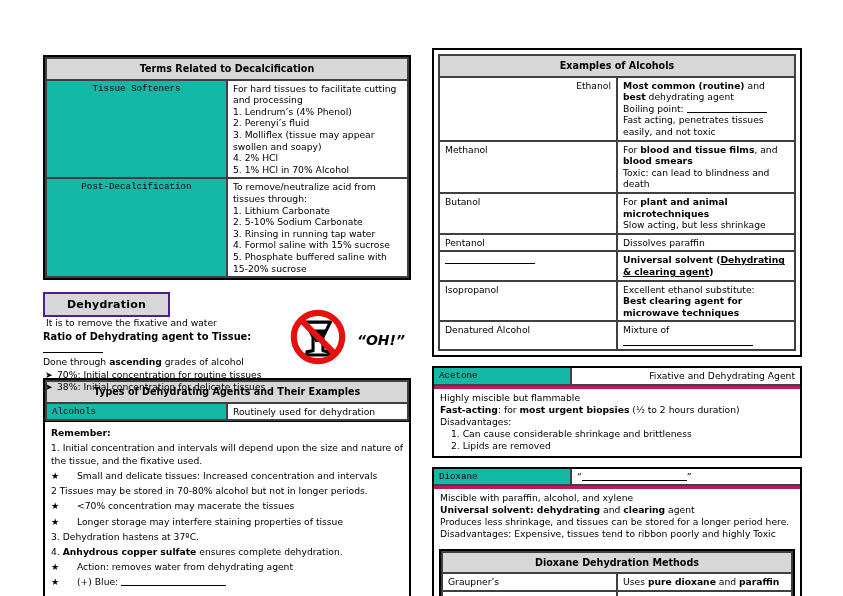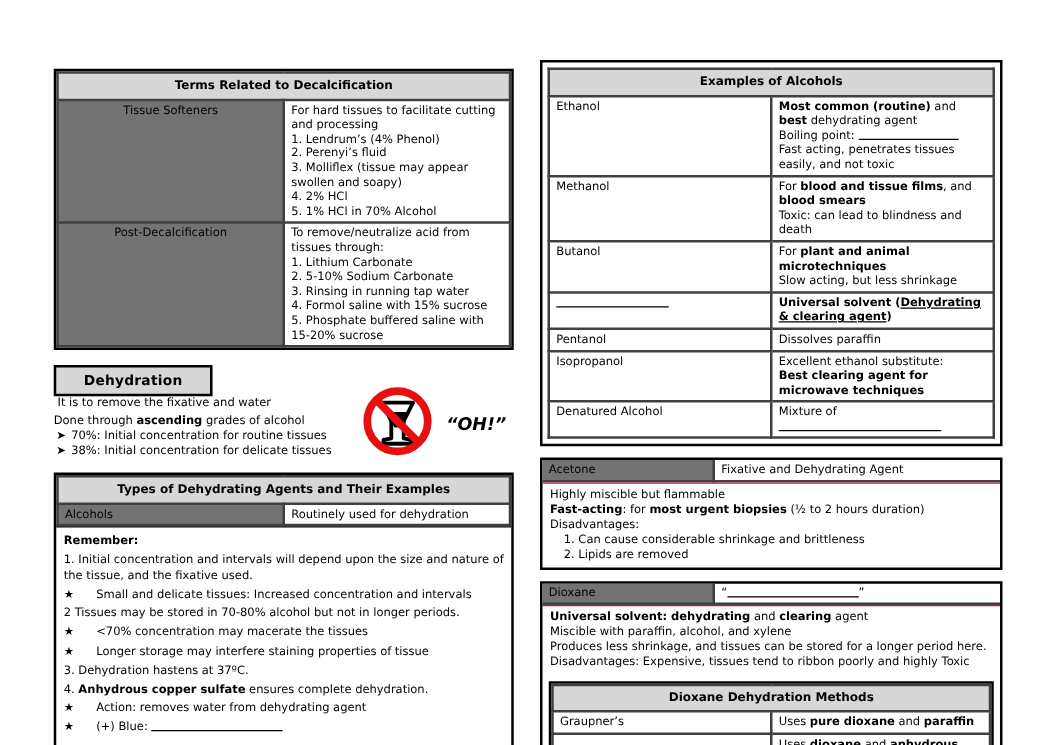--- a/index.html
+++ b/index.html
@@ -38,23 +38,24 @@
     text-align:left;
   }
   .hdr td{
     background:#d7d7d7;
     text-align:center;
     font-weight:bold;
     font-size:9.6px;
     padding:4px 5px 4px 5px;
   }
   .lbl{
-    background:#737373;
+    background:#14b8a6;
     font-weight:bold;
     font-size:9.4px;
+    font-family:Liberation Mono, monospace;
   }
   .lbl.center{text-align:center;}
   ol.plain,ul.plain{margin:0;padding:0;list-style:none;}
   ol.plain li,ul.plain li{margin:0;padding:0;}
 
   .b{font-weight:bold;}
   .u{text-decoration:underline;}
   .blank{
     display:inline-block;
     border-bottom:1px solid #000;
@@ -64,21 +65,21 @@
   .blank.w70{width:70px;}
   .blank.w80{width:80px;}
   .blank.w90{width:90px;}
   .blank.w105{width:105px;}
   .blank.w130{width:130px;}
 
   
   .dehyd-wrap{position:relative;margin-top:12px;height:86px;}
   .dehyd-banner{
     display:inline-block;
-    border:2px solid #000000;
+    border:2px solid #4c1d95;
     background:#d7d7d7;
     padding:4px 22px 4px 22px;
     font-weight:bold;
     font-size:11px;
     letter-spacing:.2px;
   }
   .dehyd-body{margin-top:0;font-size:9.2px;line-height:12.4px;width:250px;}
   .dehyd-body .l1{padding-left:3px;}
   .dehyd-body .l2{font-weight:bold;font-size:9.8px;margin-top:1px;}
   .dehyd-body .l3{margin-top:1px;}
@@ -102,21 +103,21 @@
     border-top:1px solid #000;
   }
   .remember .hd{font-weight:bold;margin-bottom:3px;}
   .remember p{margin:0 0 3px 0;}
   .remember .sub{padding-left:26px;text-indent:-13px;}
   .remember .star{display:inline-block;width:13px;}
 
   .cellblock{
     padding:3px 6px 4px 6px;
     font-size:9.2px;line-height:11.9px;
-    border-top:1px solid #be185d;
+    border-top:3px solid #be185d;
   }
   .cellblock p{margin:0;}
   .cellblock .ind{padding-left:22px;text-indent:-11px;}
 
   .inner-card{border:2px solid #000;margin:5px 5px 5px 5px;}
 </style>
 </head>
 <body>
 
 <div class="page">
@@ -157,20 +158,24 @@
         </tr>
       </tbody>
         </table>
     </div>
 
     <div class="dehyd-wrap">
       <div class="dehyd-banner">Dehydration</div>
 
       <div class="dehyd-body">
         <div class="l1">It is to remove the fixative and water</div>
+        <div class="l2">
+          <span>Ratio of Dehydrating agent to Tissue:</span>
+          <span class="blank w60"></span>
+        </div>
         <div class="l3">
           <span>Done through </span><span class="b">ascending</span><span> grades of alcohol</span>
         </div>
         <div class="arrowline">
           <span class="arrow">➤</span><span>70%: Initial concentration for routine tissues</span>
         </div>
         <div class="arrowline">
           <span class="arrow">➤</span><span>38%: Initial concentration for delicate tissues</span>
         </div>
       </div>
@@ -217,21 +222,21 @@
   <div class="col-right">
 
     <div class="card">
       <table class="tbl" style="margin:4px;width:calc(100% - 8px);">
         <tbody>
             <tr class="hdr">
           <td colspan="2">Examples of Alcohols</td>
         </tr>
 
         <tr>
-          <td class="b" style="width:95px;">Ethanol</td>
+          <td class="b" style="width:95px;text-align:right;">Ethanol</td>
           <td>
             <div><span class="b">Most common (routine)</span><span> and </span><span class="b">best</span><span> dehydrating agent</span></div>
             <div><span>Boiling point: </span><span class="blank w80"></span></div>
             <div>Fast acting, penetrates tissues easily, and not toxic</div>
           </td>
         </tr>
 
         <tr>
           <td class="b">Methanol</td>
           <td>
@@ -242,53 +247,53 @@
 
         <tr>
           <td class="b">Butanol</td>
           <td>
             <div><span>For </span><span class="b">plant and animal microtechniques</span></div>
             <div>Slow acting, but less shrinkage</div>
           </td>
         </tr>
 
         <tr>
-          <td><span class="blank w90"></span></td>
-          <td>
-            <span class="b">Universal solvent (</span><span class="b u">Dehydrating &amp; clearing agent</span><span class="b">)</span>
-          </td>
-        </tr>
-
-        <tr>
           <td class="b">Pentanol</td>
           <td>Dissolves paraffin</td>
         </tr>
 
         <tr>
+          <td><span class="blank w90"></span></td>
+          <td>
+            <span class="b">Universal solvent (</span><span class="b u">Dehydrating &amp; clearing agent</span><span class="b">)</span>
+          </td>
+        </tr>
+
+        <tr>
           <td class="b">Isopropanol</td>
           <td>
             <div>Excellent ethanol substitute:</div>
             <div class="b">Best clearing agent for microwave techniques</div>
           </td>
         </tr>
 
         <tr>
           <td class="b">Denatured Alcohol</td>
           <td><span>Mixture of </span><span class="blank w130"></span></td>
         </tr>
       </tbody>
         </table>
     </div>
 
     <div class="card">
       <table class="tbl" style="border:none;padding-left:12px;">
         <tbody>
             <tr>
           <td class="lbl" style="width:126px;border-left:none;border-top:none;">Acetone</td>
-          <td style="border-right:none;border-top:none;">Fixative and Dehydrating Agent</td>
+          <td style="border-right:none;border-top:none;text-align:right;">Fixative and Dehydrating Agent</td>
         </tr>
       </tbody>
         </table>
       <div class="cellblock">
         <p>Highly miscible but flammable</p>
         <p><span class="b">Fast-acting</span><span>: for </span><span class="b">most urgent biopsies</span><span> (½ to 2 hours duration)</span></p>
         <p>Disadvantages:</p>
         <p class="ind">1. Can cause considerable shrinkage and brittleness</p>
         <p class="ind">2. Lipids are removed</p>
       </div>
@@ -297,22 +302,22 @@
     <div class="card">
       <table class="tbl" style="border:none;">
         <tbody>
             <tr>
           <td class="lbl" style="width:126px;border-left:none;border-top:none;">Dioxane</td>
           <td style="border-right:none;border-top:none;"><span>“</span><span class="blank w105"></span><span>”</span></td>
         </tr>
       </tbody>
         </table>
       <div class="cellblock">
+        <p>Miscible with paraffin, alcohol, and xylene</p>
         <p><span class="b">Universal solvent: dehydrating</span><span> and </span><span class="b">clearing</span><span> agent</span></p>
-        <p>Miscible with paraffin, alcohol, and xylene</p>
         <p>Produces less shrinkage, and tissues can be stored for a longer period here.</p>
         <p>Disadvantages: Expensive, tissues tend to ribbon poorly and highly Toxic</p>
       </div>
       <div class="inner-card">
         <table class="tbl">
           <tbody>
               <tr class="hdr">
             <td colspan="2">Dioxane Dehydration Methods</td>
           </tr>
           <tr>

